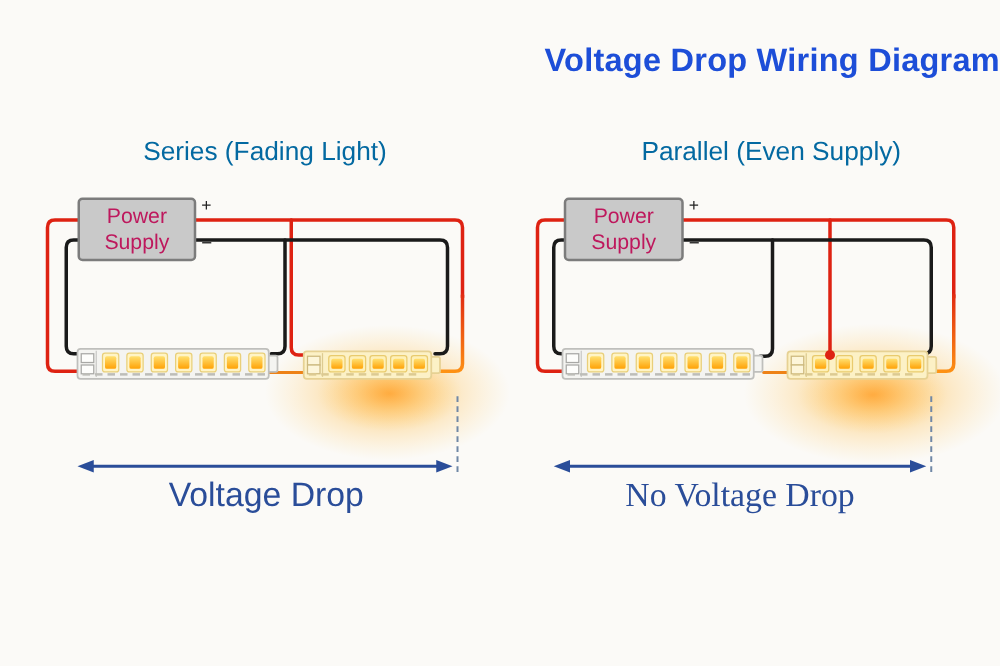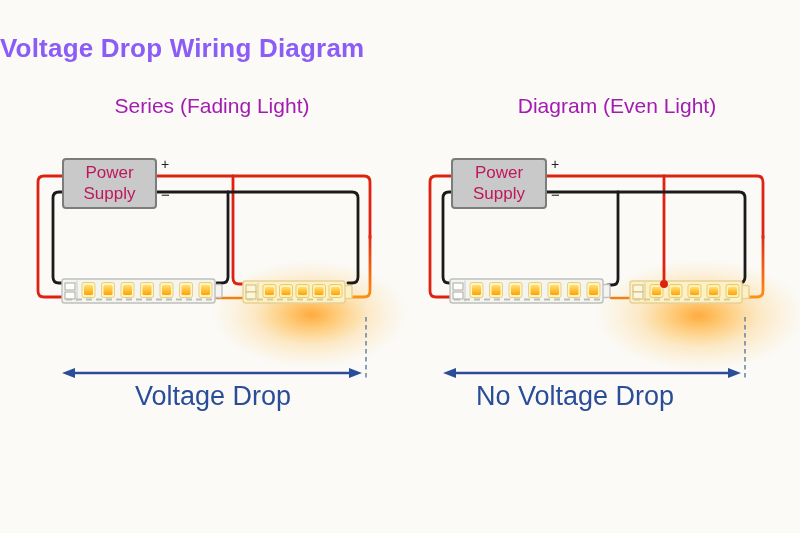--- a/index.html
+++ b/index.html
@@ -2,26 +2,26 @@
 <html style="--positive-wire: #de2212; --negative-wire: #1a1a1a; --connector-wire-orange: #ee8216; --annotation-blue: #2a4d99; --dashed-guide: #7088a6; --power-supply-fill: #c9c9c9; --power-supply-border: #7c7c7c; --led-glow: #ffb649;"><head>
 <meta charset="utf-8">
 <style>
   html,body{margin:0;padding:0;background:#e8e8e8;}
   .canvas{
     position:relative;width:800px;height:533px;overflow:hidden;
     background:#fbfaf7;
     font-family:"Liberation Sans", sans-serif;
   }
   .title{
-    position:absolute;top:33px;left:0;width:800px;text-align:left;
-    font-size:26px;font-weight:bold;color:#8b5cf6;letter-spacing:.2px;
+    position:absolute;top:33px;left:0;width:800px;text-align:right;
+    font-size:26px;font-weight:bold;color:#1d4ed8;letter-spacing:.2px;
   }
   .subtitle{
-    position:absolute;top:94px;text-align:center;
-    font-size:21px;font-weight:normal;color:#a21caf;
+    position:absolute;top:110px;text-align:center;
+    font-size:21px;font-weight:normal;color:#0369a1;
   }
   .sub-left{left:37px;width:350px;}
   .sub-right{left:442px;width:350px;}
   .psu{
     position:absolute;top:158px;height:51px;
     background:var(--power-supply-fill);
     border:2px solid var(--power-supply-border);
     border-radius:4px;box-sizing:border-box;
     display:flex;align-items:center;justify-content:center;
     font-size:17px;line-height:1.18;color:#be185d;text-align:center;
@@ -34,21 +34,21 @@
   .minus{font-size:15px;}
   .plus-left{left:161px;top:156px;}
   .minus-left{left:161px;top:186px;}
   .plus-right{left:551px;top:156px;}
   .minus-right{left:551px;top:186px;}
   .annotation{
     position:absolute;top:381px;text-align:center;
     font-size:27px;color:var(--annotation-blue);
   }
   .ann-left{left:63px;width:300px;}
-  .ann-right{left:427px;width:296px;}
+  .ann-right{left:444px;width:296px;font-family:Liberation Serif, serif;}
   svg.gfx{position:absolute;left:0;top:0;z-index:1;}
 
   
   .wire{fill:none;stroke-width:2.8;stroke-linecap:round;}
   .wire-pos{stroke:var(--positive-wire);}
   .wire-neg{stroke:var(--negative-wire);}
   .wire-jumper{stroke:var(--connector-wire-orange);stroke-width:2.5;}
   .conn-dot{fill:var(--positive-wire);}
 
   
@@ -258,21 +258,21 @@
     <g>
       <path class="arrow-line" d="M454,373 H730"></path>
       <polygon class="arrow-head" points="443,373 456,368 456,378"></polygon>
       <polygon class="arrow-head" points="741,373 728,368 728,378"></polygon>
     </g>
   </svg>
 
   <div class="title">Voltage Drop Wiring Diagram</div>
 
   <div class="subtitle sub-left">Series (Fading Light)</div>
-  <div class="subtitle sub-right">Diagram (Even Light)</div>
+  <div class="subtitle sub-right">Parallel (Even Supply)</div>
 
   <div class="psu psu-left">
     <span>Power Supply</span>
   </div>
   <div class="psu psu-right">
     <span>Power Supply</span>
   </div>
 
   <div class="polarity plus plus-left">+</div>
   <div class="polarity minus minus-left">−</div>

